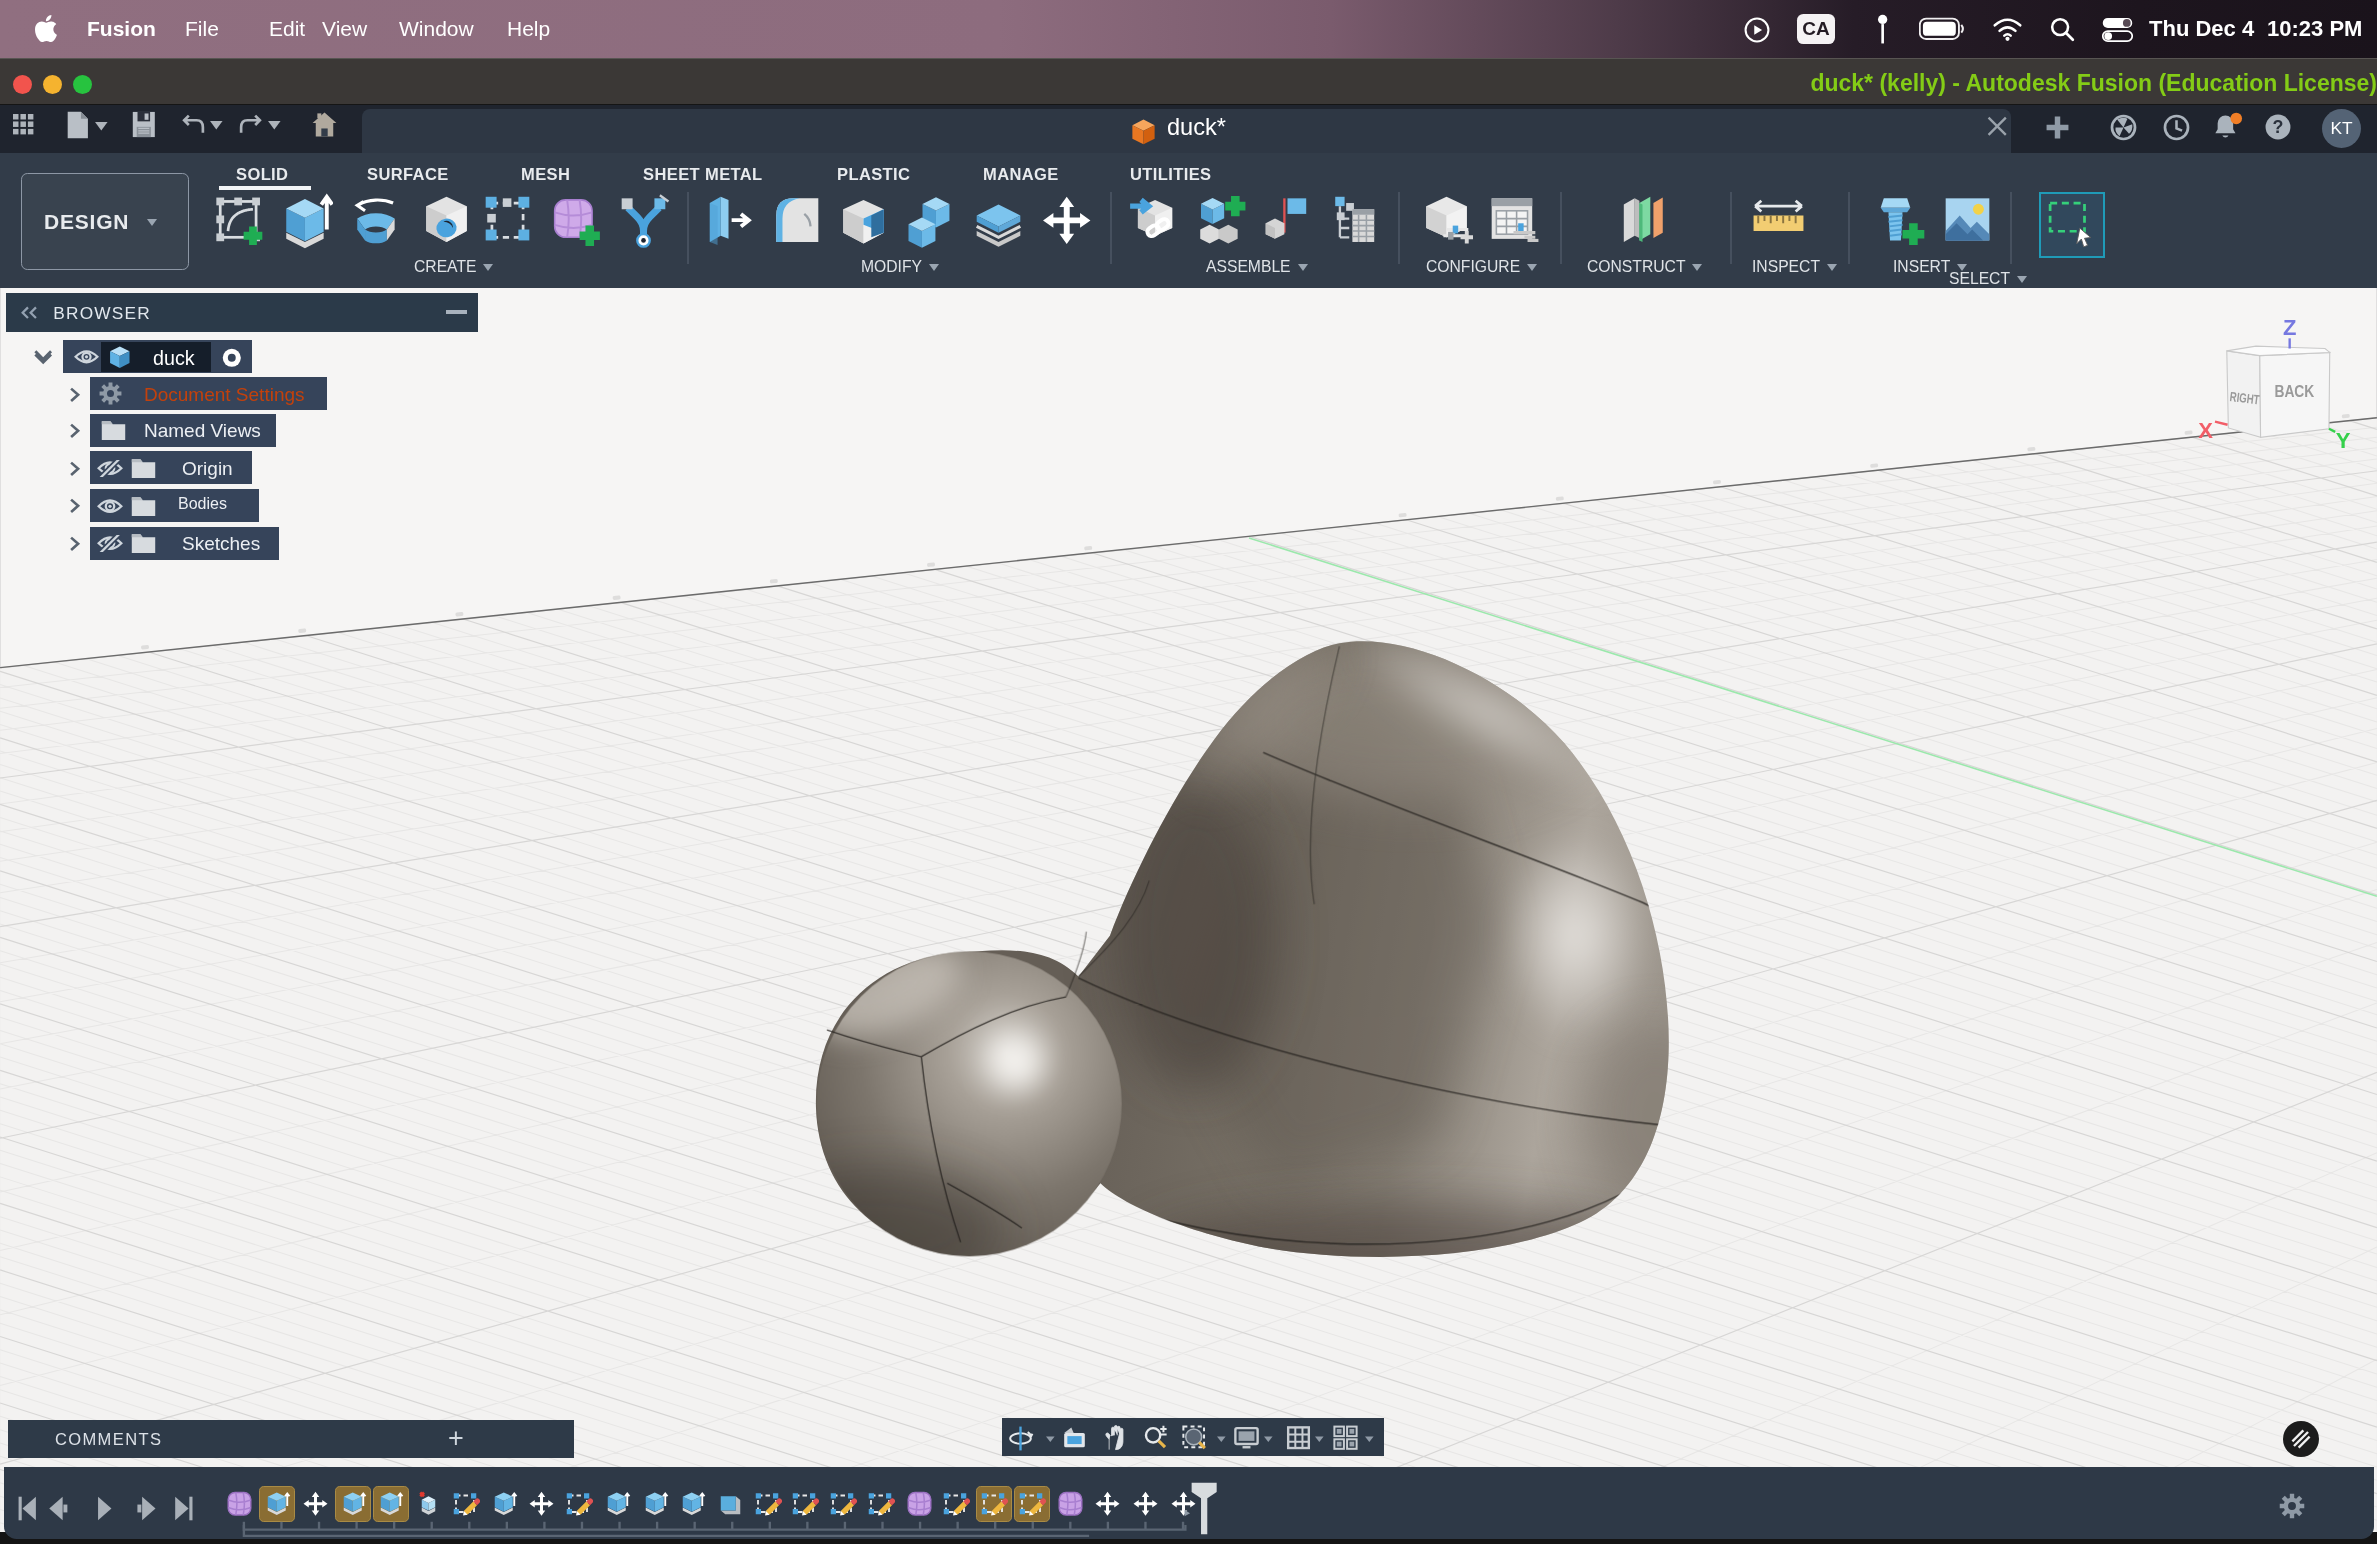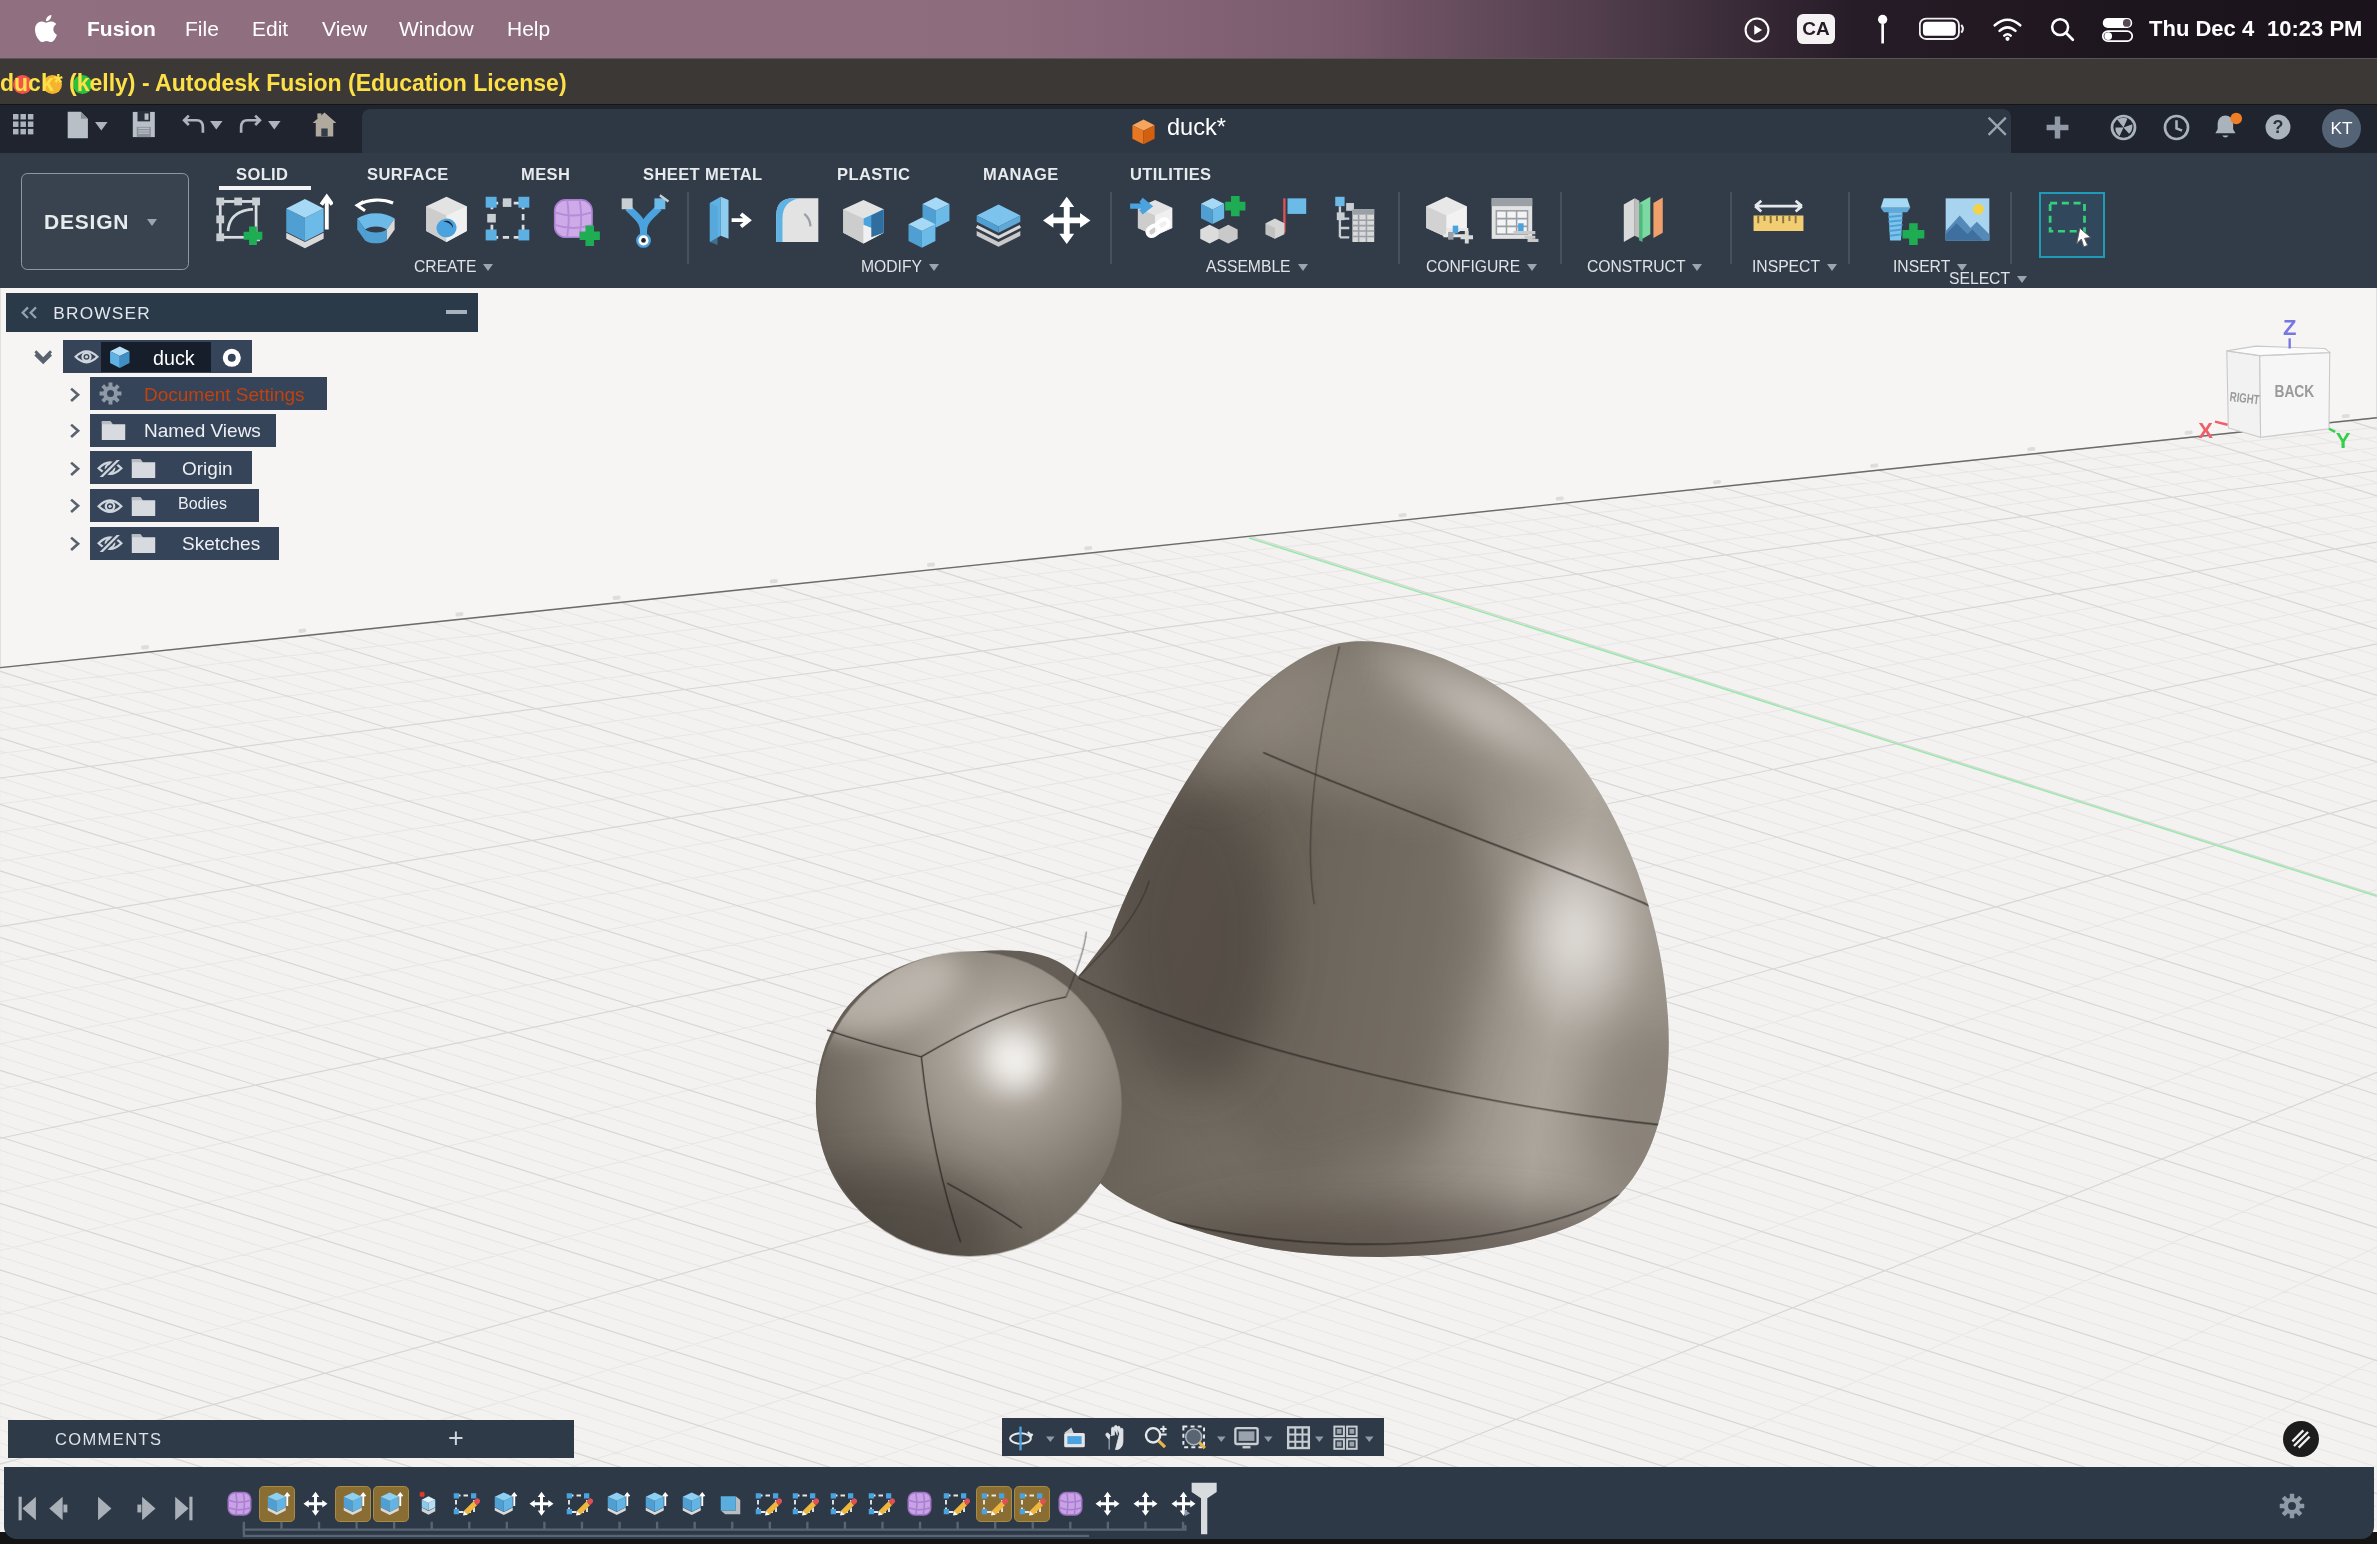--- a/index.html
+++ b/index.html
@@ -4,21 +4,21 @@
 *{margin:0;padding:0;box-sizing:border-box;}
 html,body{width:2377px;height:1544px;overflow:hidden;background:#151515;font-family:"Liberation Sans",sans-serif;}
 #scr{position:absolute;left:0;top:0;width:2377px;height:1544px;}
 .abs{position:absolute;}
 
 #menubar{left:0;top:0;width:2377px;height:58px;background:linear-gradient(90deg,#906f80 0%,#8d6c7e 42%,#7a5b6d 56%,#4e3b49 68%,#261c27 78%,#1d151e 90%,#1a131b 100%);color:#fff;}
 .mitem{position:absolute;top:0;height:58px;line-height:58px;font-size:21px;color:#ffffff;}
 
 #titlebar{left:0;top:58px;width:2377px;height:46px;background:#3b3836;border-top:0.8px solid #585552;}
 .tl{position:absolute;top:15.7px;width:19px;height:19px;border-radius:50%;}
-#title-text{position:absolute;left:0;width:2377px;top:11px;text-align:left;font-size:23px;font-weight:bold;color:#fde047;}
+#title-text{position:absolute;left:0;width:2377px;top:11px;text-align:right;font-size:23px;font-weight:bold;color:#84cc16;}
 
 #tabrow{left:0;top:105px;width:2377px;height:48px;background:#1f242e;}
 #ducktab{position:absolute;left:362px;top:3.9px;width:1649px;height:44px;background:#2e3744;border-radius:7.9px 7.9px 0 0;}
 
 #ribbon{left:0;top:153px;width:2377px;height:135px;background:#323c49;}
 .rtab{position:absolute;top:11.8px;font-size:16.5px;font-weight:bold;color:#e8ebee;letter-spacing:0.4px;}
 .rsep{position:absolute;top:39px;width:1.6px;height:72px;background:#46505e;}
 .rlabel{position:absolute;top:105px;font-size:15.7px;color:#dfe3e7;white-space:nowrap;}
 .rcaret{display:inline-block;width:0;height:0;border-left:5.5px solid transparent;border-right:5.5px solid transparent;border-top:7px solid #9aa5b1;margin-left:7px;vertical-align:middle;}
 #designbox{position:absolute;left:21px;top:19.7px;width:168px;height:97px;border:1.6px solid #8d97a5;border-radius:6.3px;background:#39434f;}
@@ -142,21 +142,21 @@
 </defs>
     </svg>
 
 <div id="menubar" class="abs">
 <svg class="abs" style="left:35px;top:15px" width="22" height="27" viewBox="0 0 814 1000">
         <path fill="#fff" d="M788.1 340.9c-5.8 4.5-108.2 62.2-108.2 190.5 0 148.4 130.3 200.9 134.2 202.2-.6 3.2-20.7 71.9-68.7 141.9-42.8 61.6-87.5 123.1-155.5 123.1s-85.5-39.5-164-39.5c-76.5 0-103.7 40.8-165.9 40.8s-105.6-57-155.5-127C46.7 790.7 0 663 0 541.8c0-194.4 126.4-297.5 250.8-297.5 66.1 0 121.2 43.4 162.7 43.4 39.5 0 101.1-46 176.3-46 28.5 0 130.9 2.6 198.3 99.2zM554.1 159.4c31.1-36.9 53.1-88.1 53.1-139.3 0-7.1-.6-14.3-1.9-20.1-50.6 1.9-110.8 33.7-147.1 75.8-28.5 32.4-55.1 83.6-55.1 135.5 0 7.8 1.3 15.6 1.9 18.1 3.2.6 8.4 1.3 13.6 1.3 45.4 0 102.5-30.4 135.5-71.3z"></path>
       </svg>
 
 <div class="mitem" style="left:87px;font-weight:bold;">Fusion</div>
 <div class="mitem" style="left:185px;">File</div>
-<div class="mitem" style="left:252px;">Edit</div>
+<div class="mitem" style="left:269px;">Edit</div>
 <div class="mitem" style="left:322px;">View</div>
 <div class="mitem" style="left:399px;">Window</div>
 <div class="mitem" style="left:507px;">Help</div>
 <svg class="abs" style="left:1744px;top:16.5px" width="26" height="26" viewBox="0 0 33 33">
         <circle cx="16.5" cy="16.5" r="14.5" fill="none" stroke="#fff" stroke-width="2.6"></circle>
         <path d="M13 10.5 L23 16.5 L13 22.5 Z" fill="#fff"></path>
       </svg>
 <div class="abs" style="left:1797px;top:14px;width:38px;height:30px;background:#f5f2f4;border-radius:6.3px;color:#241b24;font-size:19px;font-weight:bold;text-align:center;line-height:30px;">CA</div>
 <svg class="abs" style="left:1874px;top:14px" width="17.3" height="31" viewBox="0 0 22 40">
         <circle cx="11" cy="7" r="6" fill="#fff"></circle>

